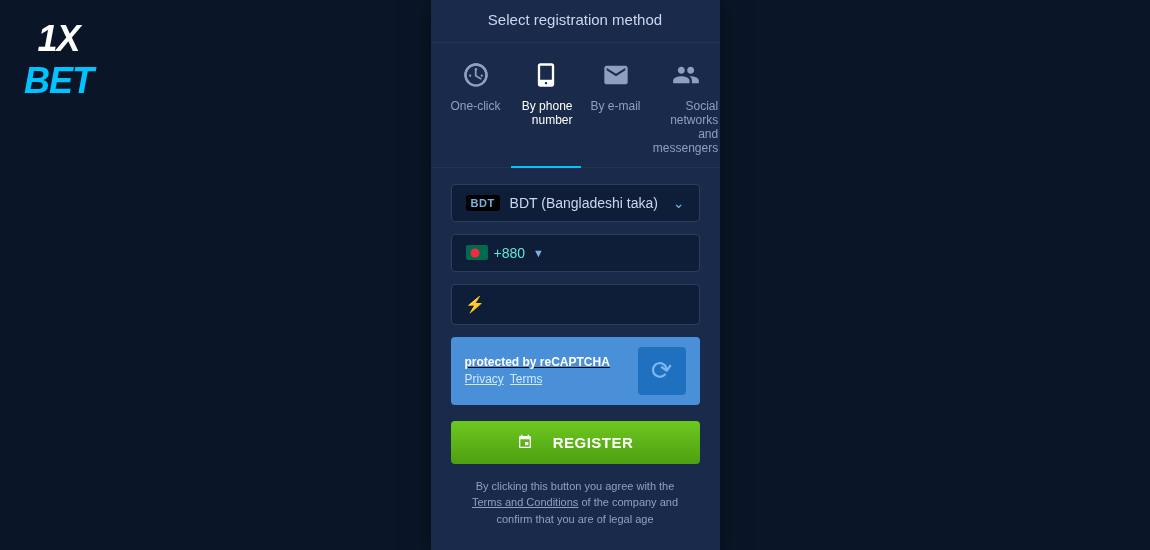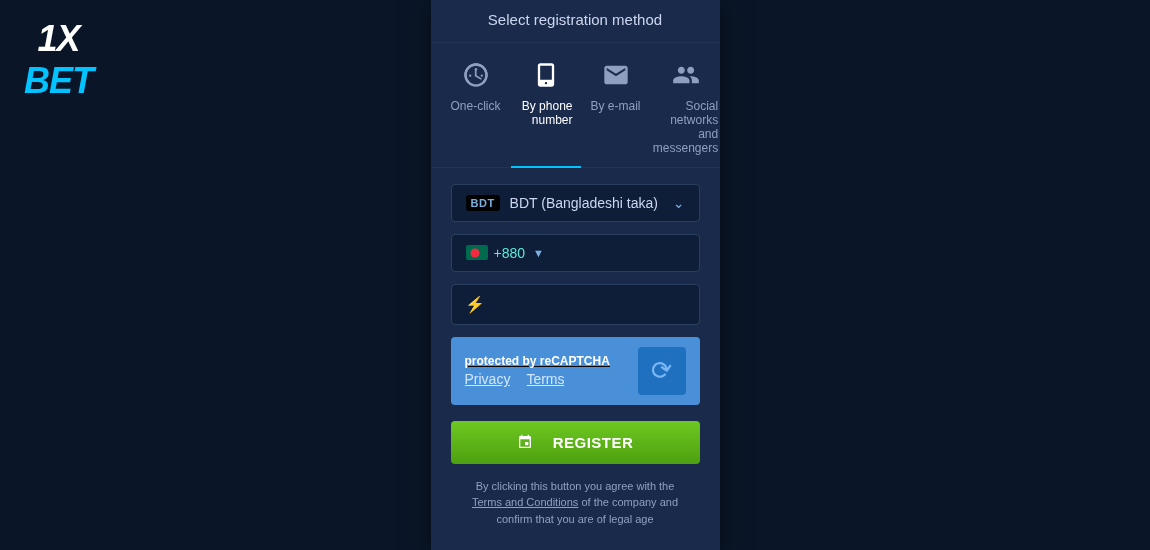--- a/index.html
+++ b/index.html
@@ -207,22 +207,22 @@
       text-decoration: underline;
     }
     .captcha-brand {
       color: white;
       font-size: 12px;
       font-weight: bold;
       margin-bottom: 3px;
     }
     .captcha-links {
       display: flex;
-      gap: 16px;
-      font-size: 14px;
+      gap: 6px;
+      font-size: 12px;
       color: #d0e8ff;
     }
     .captcha-links a {
       color: #d0e8ff;
       text-decoration: underline;
     }
     .captcha-right {
       width: 48px;
       height: 48px;
       background: #2070c0;

